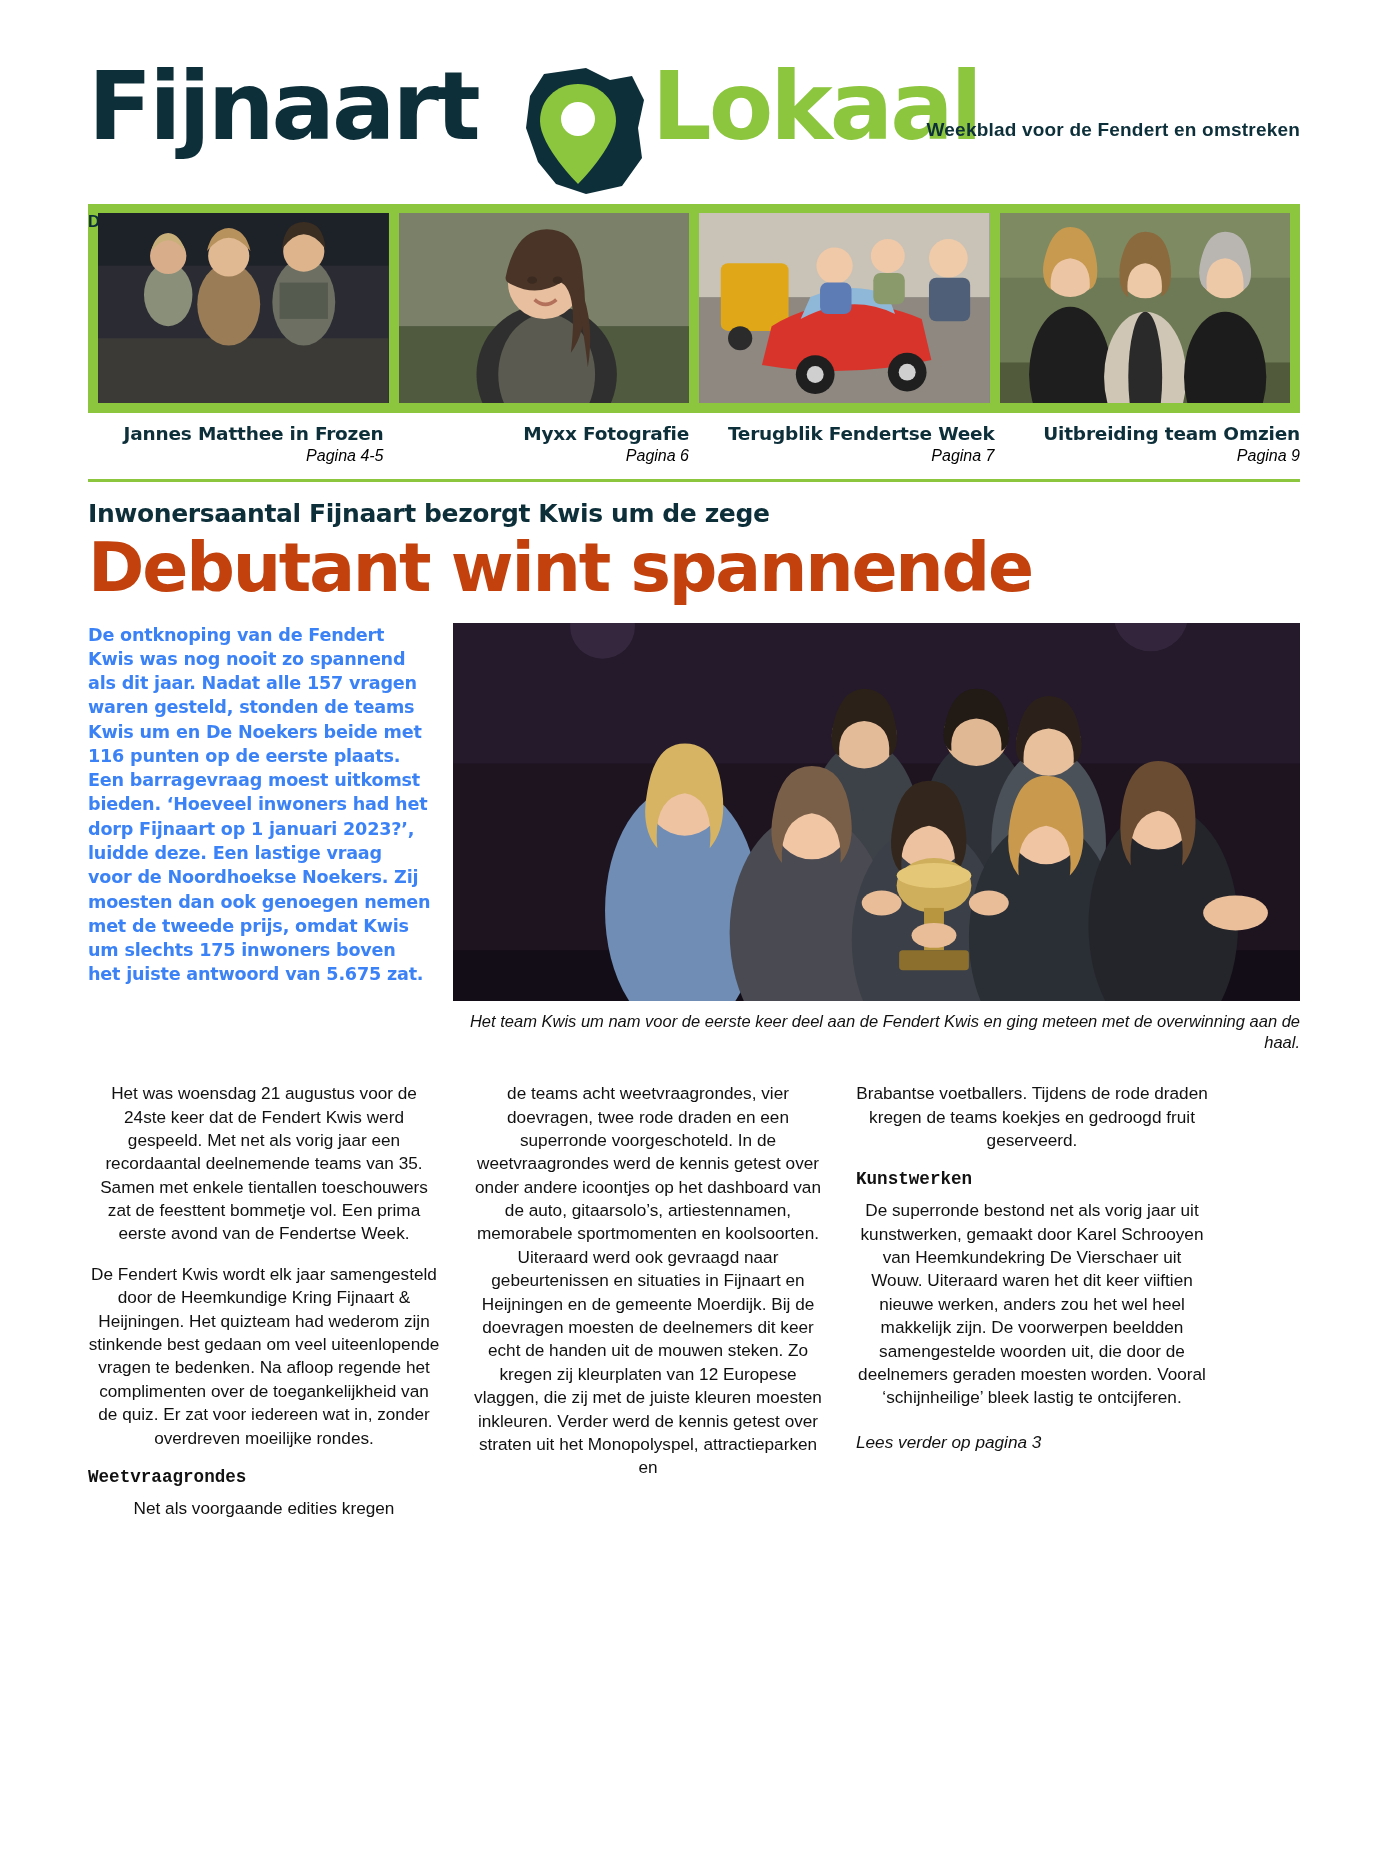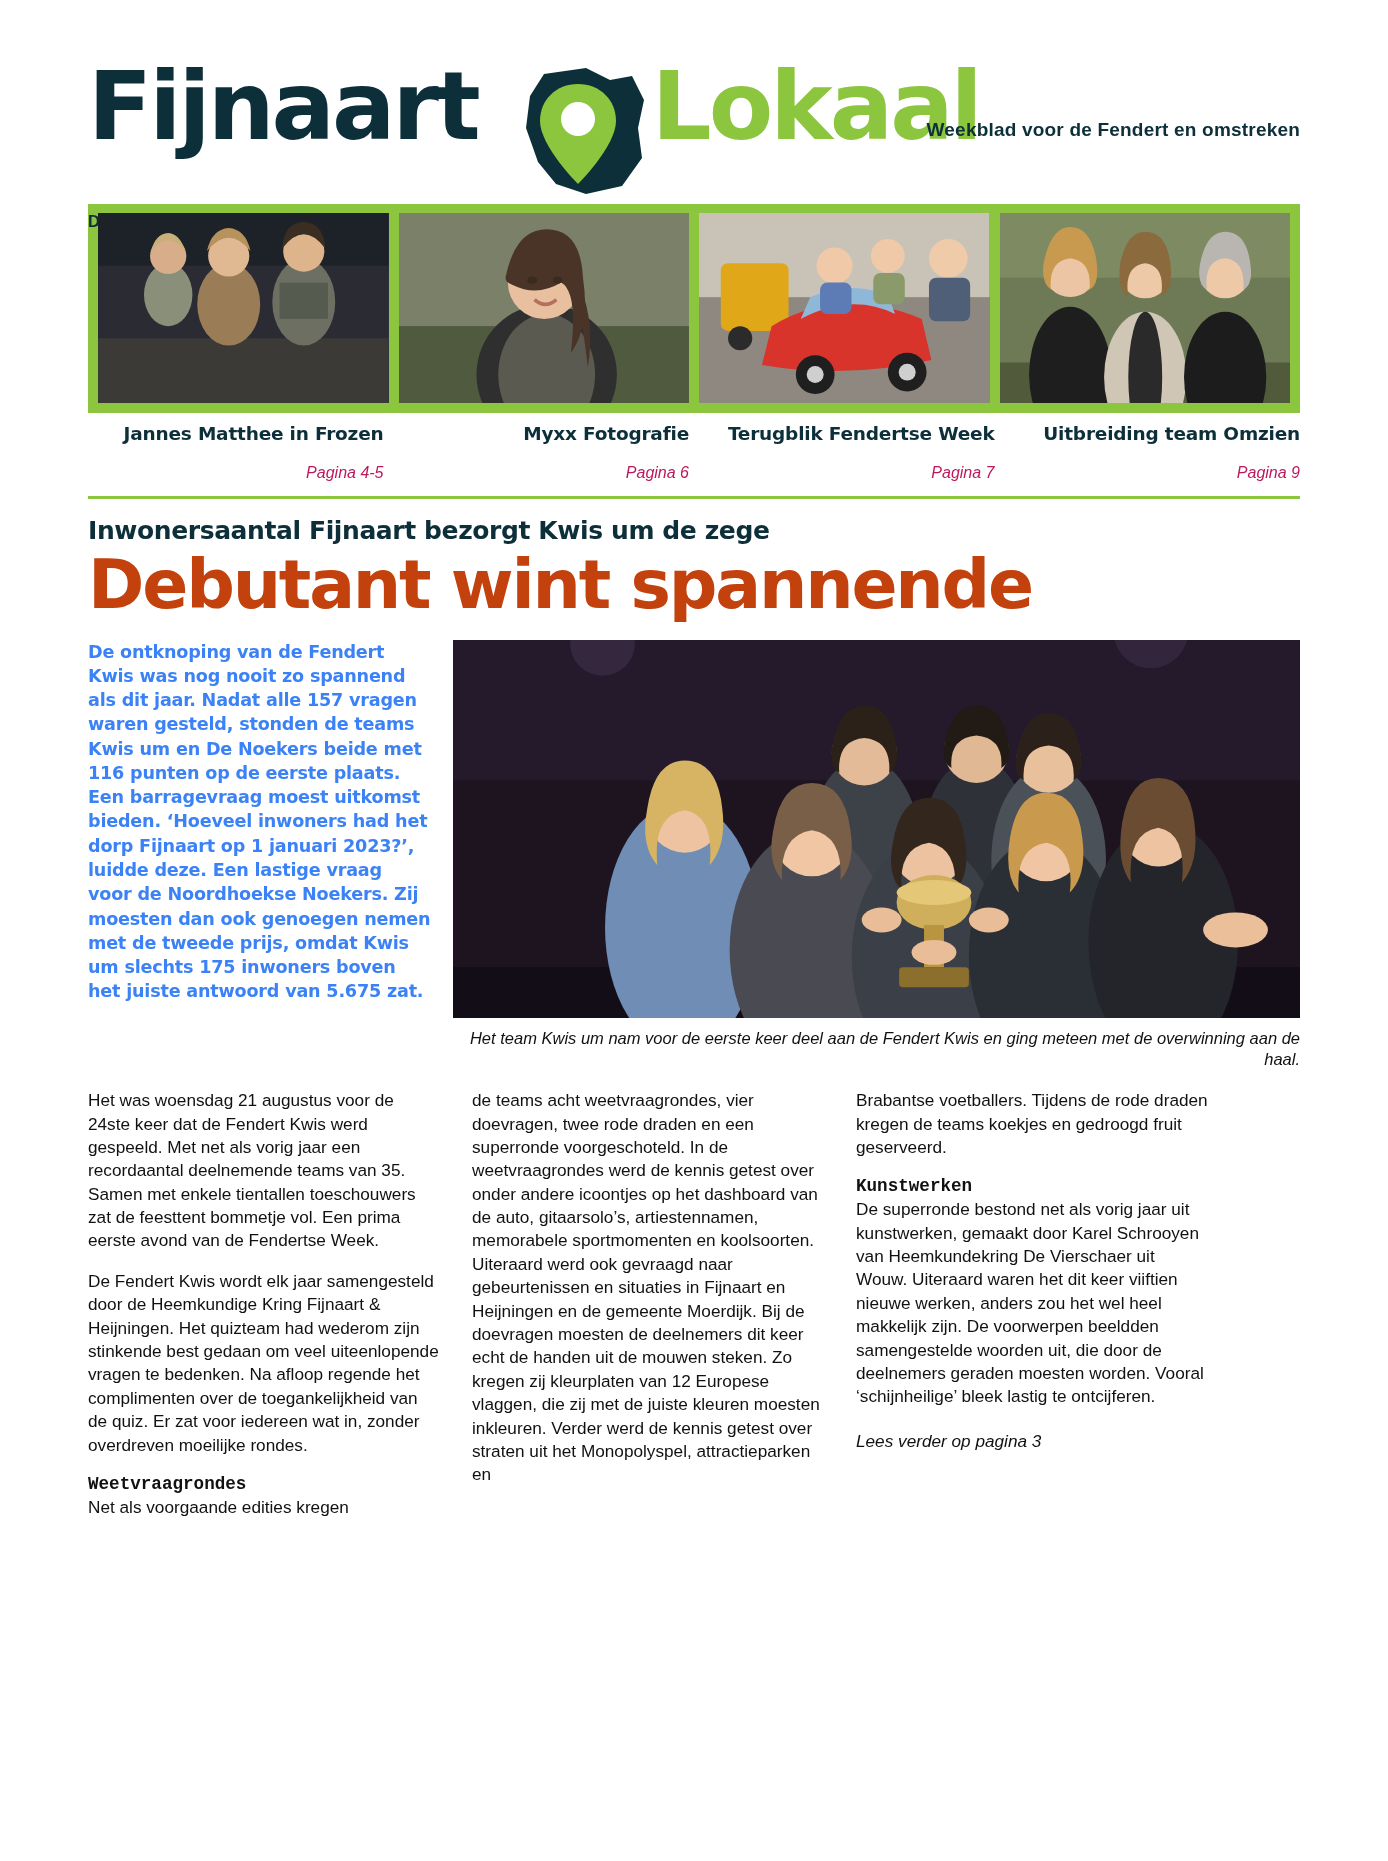--- a/index.html
+++ b/index.html
@@ -108,22 +108,22 @@
   .teaser-cap .t {
     font-family: "DejaVu Sans", sans-serif;
     font-weight: bold;
     font-size: 18.5px;
     color: #0d2f3a;
     letter-spacing: -0.2px;
   }
   .teaser-cap .p {
     font-size: 16px;
     font-style: italic;
-    color: #be185d;
-    margin-top: 20px;
+    color: #000000;
+    margin-top: 3px;
   }
   .rule-green {
     border: 0;
     border-top: 3px solid #8cc63e;
     margin: 14px 0 0 0;
   }
 
   
   .kicker {
     font-family: "DejaVu Sans", sans-serif;
@@ -178,24 +178,25 @@
   }
 
   
   .columns {
     margin-top: 18px;
     display: flex;
     gap: 32px;
   }
   .col { width: 352px; }
   .col p {
-    margin: 0 0 17px 0;
+    margin: 10px 0 17px 0;
     font-size: 17.2px;
     line-height: 1.36;
     color: #111;
+    text-align: center;
   }
   .col h3 {
     margin: 0 0 2px 0;
     font-family: Liberation Mono, monospace;
     font-weight: bold;
     font-size: 17.6px;
     color: #111;
   }
   .col .tight { margin-bottom: 0; }
   .readmore {

